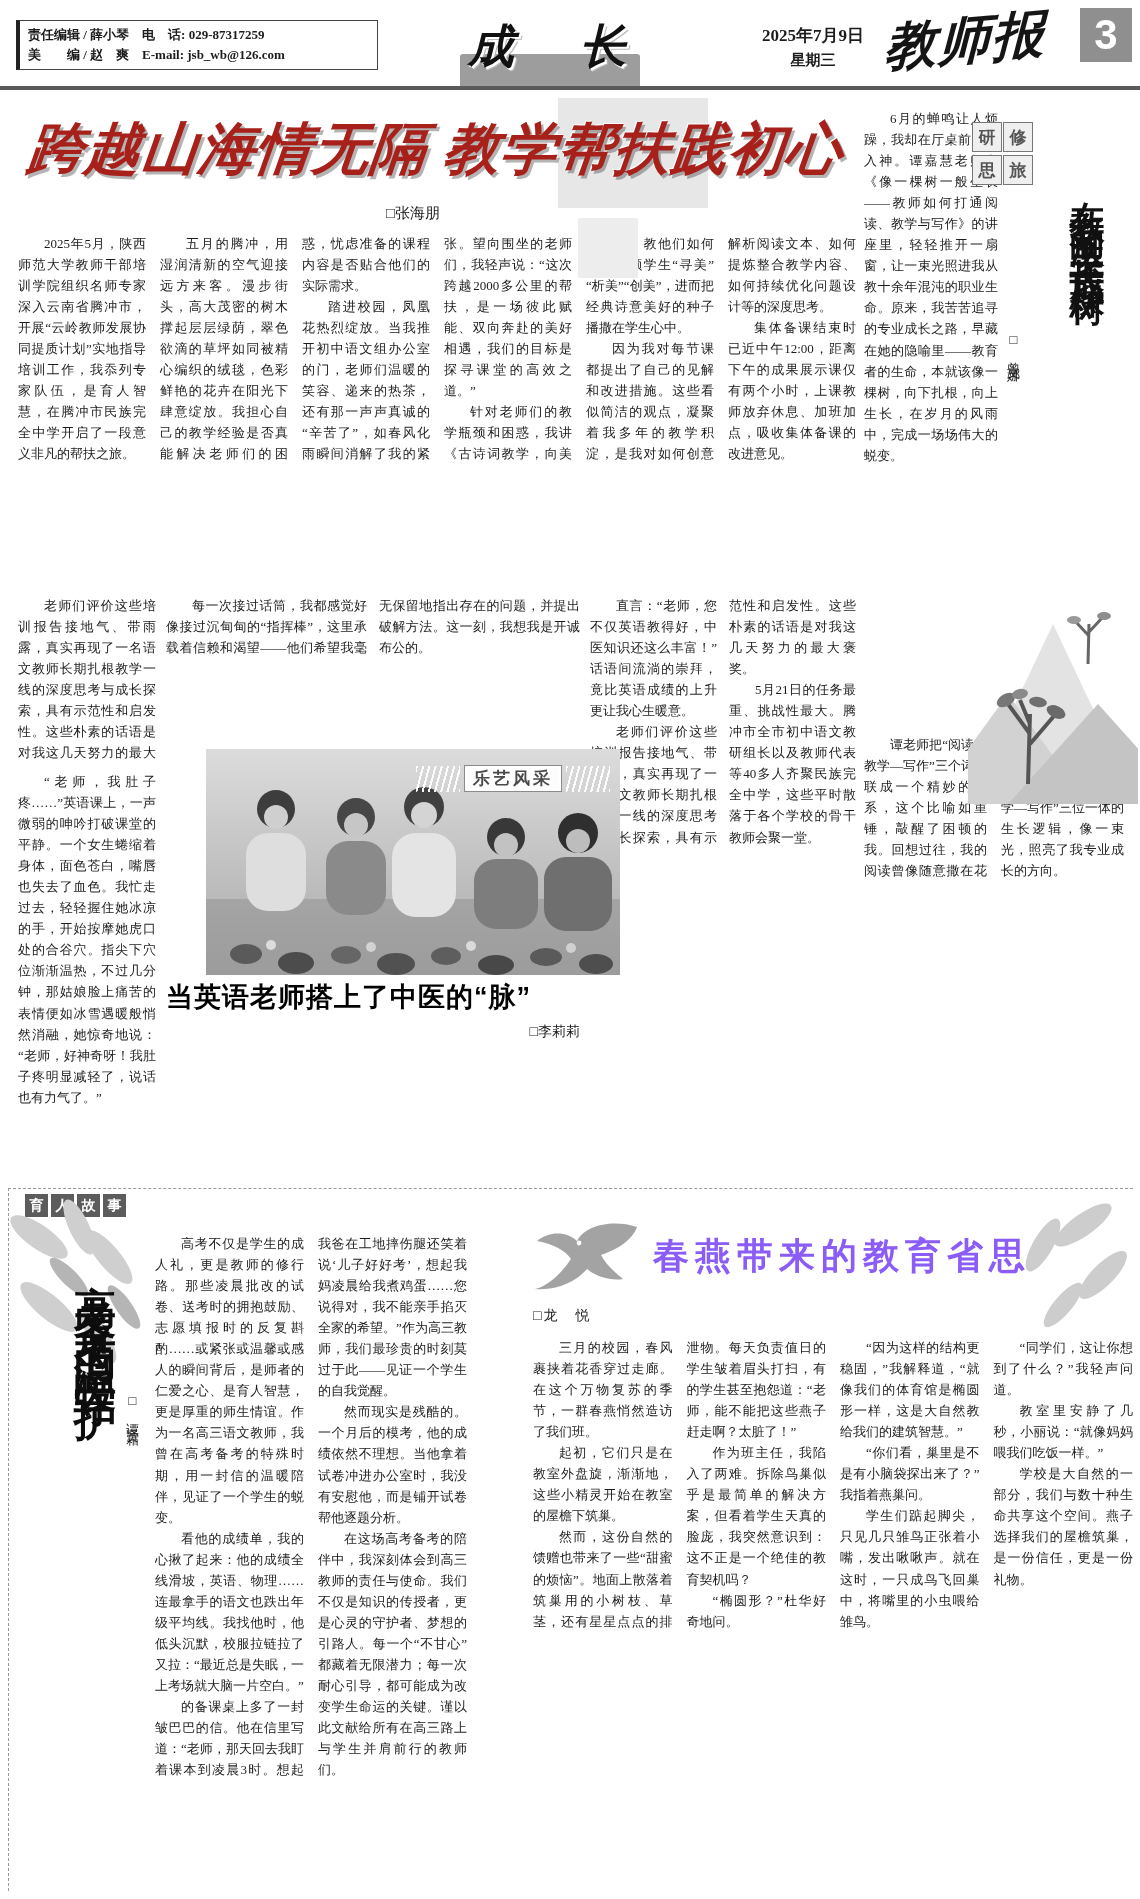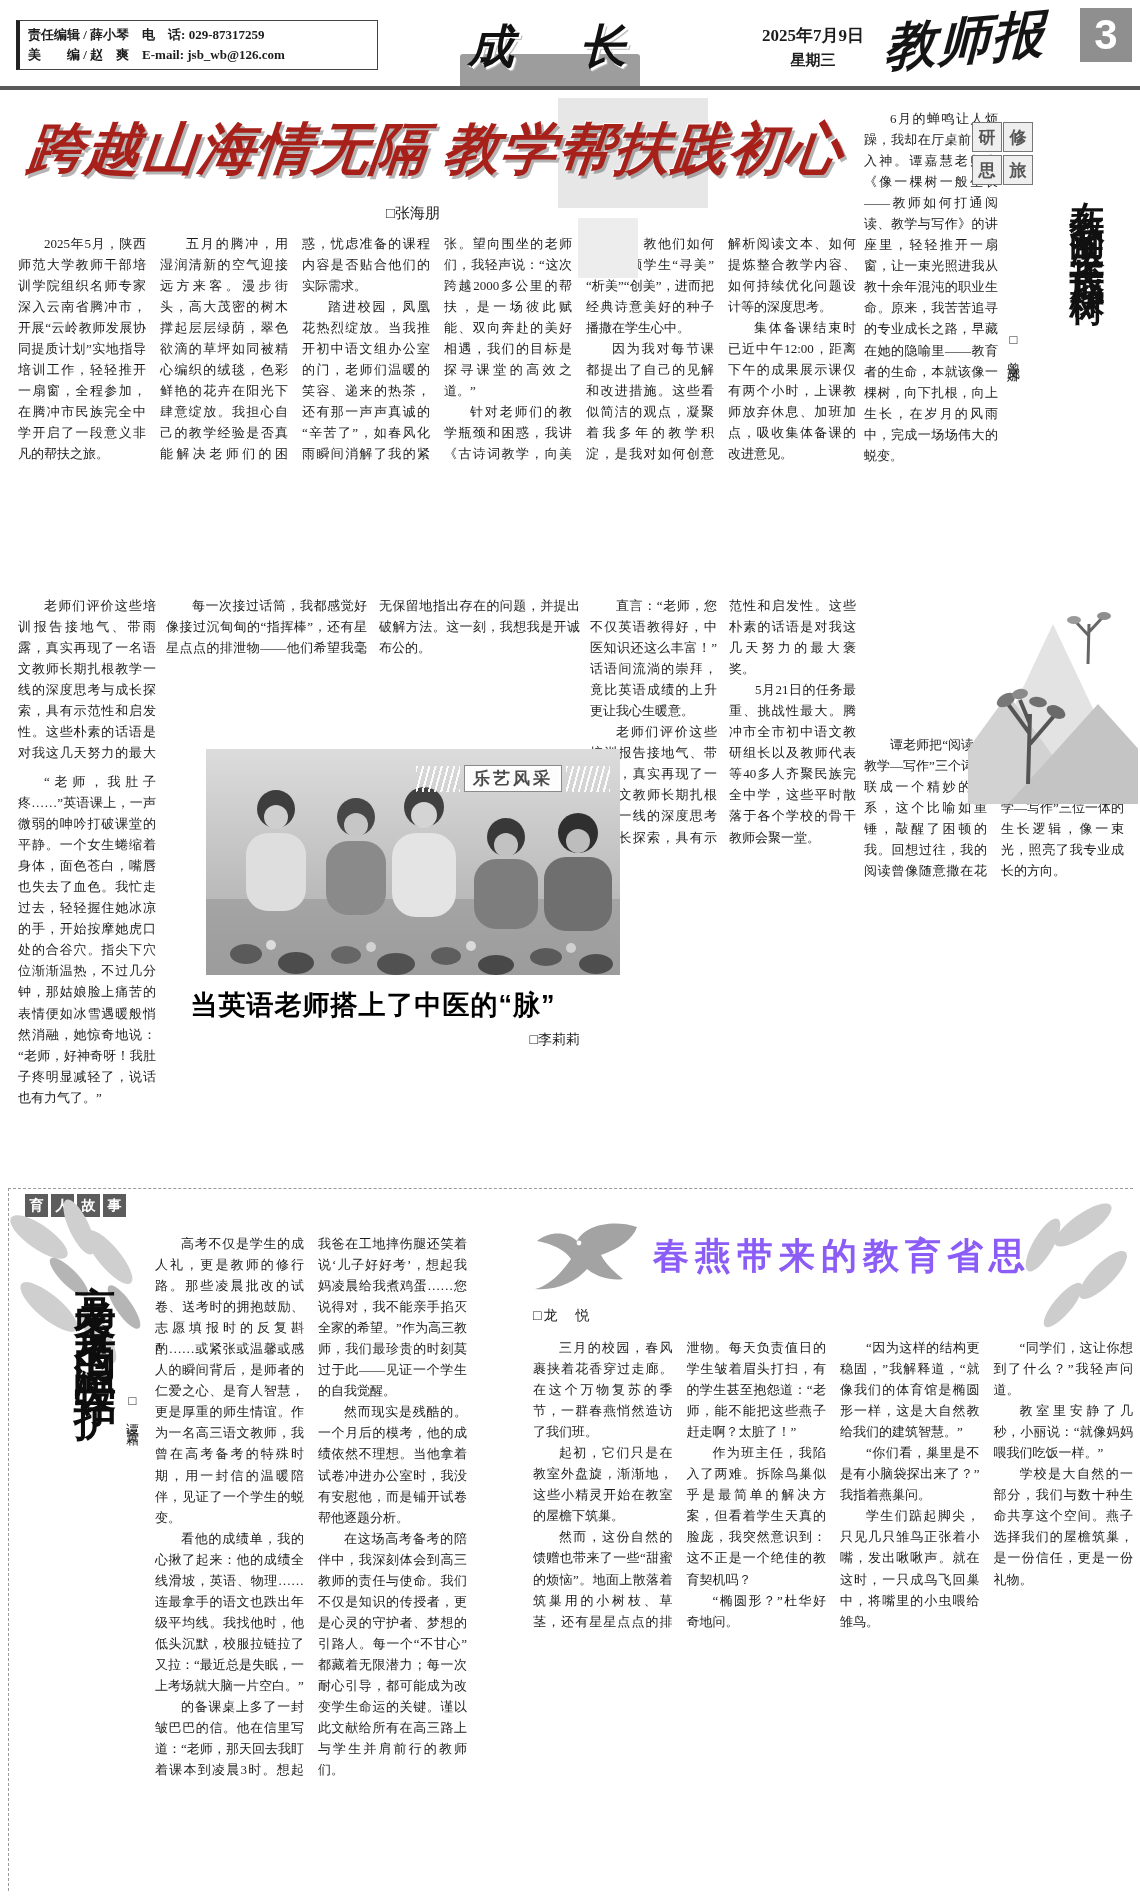--- a/index.html
+++ b/index.html
@@ -44,21 +44,21 @@
   .b2-left{width:138px;flex:none;}
   .b2-left .blk1{height:168px;overflow:hidden;}
   .b2-left .blk2{height:404px;overflow:hidden;margin-top:8px;}
   .b2-center{width:414px;flex:none;}
   .c-top{column-count:2;column-gap:12px;height:148px;}
   .photo-wrap{position:relative;width:414px;height:226px;margin-top:6px;padding-left:40px;}
   .photo-badge{position:absolute;top:16px;right:10px;display:flex;align-items:center;gap:4px;}
   .rays{width:44px;height:26px;background:repeating-linear-gradient(105deg,rgba(255,255,255,.95) 0 2px,transparent 2px 6px);}
   .pb-box{background:rgba(255,255,255,.95);border:1px solid #8a8a8a;box-shadow:inset 0 0 0 2px #fff;
           padding:1px 8px;font-size:17px;font-weight:bold;letter-spacing:3px;color:#4a4a4a;}
-  .cap-title{margin-top:12px;text-align:center;font-size:27px;font-weight:900;letter-spacing:1px;
+  .cap-title{margin-top:4px;font-size:27px;font-weight:900;letter-spacing:1px;
              font-family:"Liberation Sans", sans-serif;color:#000;}
   .cap-byline{text-align:right;font-size:14px;margin:8px 0 6px 0;}
   .c-bot{column-count:2;column-gap:12px;height:104px;}
   .b2-right{flex:1;}
   .r-cols{column-count:2;column-gap:12px;height:580px;}
   
   .rstrip{position:absolute;left:864px;top:96px;width:260px;height:1086px;}
   .mini-badge{position:absolute;left:108px;top:26px;display:grid;grid-template-columns:28px 28px;
               grid-gap:3px;}
   .mini-badge .bcell{width:28px;height:28px;border:1px solid #777;background:#efefef;color:#555;
@@ -119,41 +119,41 @@
   </div>
   <div class="rule"></div>
 
   <div class="main-art">
     <div class="wm1"></div>
     <div class="wm2"></div>
     <div class="headline">跨越山海情无隔 教学帮扶践初心</div>
     <div class="m-byline">□张海朋</div>
 
     <div class="cols6 cols">
-        <p class="para">2025年5月，陕西师范大学教师干部培训学院组织名师专家深入云南省腾冲市，开展“云岭教师发展协同提质计划”实地指导培训工作，轻轻推开一扇窗，全程参加，在腾冲市民族完全中学开启了一段意义非凡的帮扶之旅。</p>
+        <p class="para">2025年5月，陕西师范大学教师干部培训学院组织名师专家深入云南省腾冲市，开展“云岭教师发展协同提质计划”实地指导培训工作，我忝列专家队伍，是育人智慧，在腾冲市民族完全中学开启了一段意义非凡的帮扶之旅。</p>
         <p class="para">五月的腾冲，用湿润清新的空气迎接远方来客。漫步街头，高大茂密的树木撑起层层绿荫，翠色欲滴的草坪如同被精心编织的绒毯，色彩鲜艳的花卉在阳光下肆意绽放。我担心自己的教学经验是否真能解决老师们的困惑，忧虑准备的课程内容是否贴合他们的实际需求。</p>
         <p class="para">踏进校园，凤凰花热烈绽放。当我推开初中语文组办公室的门，老师们温暖的笑容、递来的热茶，还有那一声声真诚的“辛苦了”，如春风化雨瞬间消解了我的紧张。望向围坐的老师们，我轻声说：“这次跨越2000多公里的帮扶，是一场彼此赋能、双向奔赴的美好相遇，我们的目标是探寻课堂的高效之道。”</p>
         <p class="para">针对老师们的教学瓶颈和困惑，我讲《古诗词教学，向美而行》，教他们如何有效引领学生“寻美”“析美”“创美”，进而把经典诗意美好的种子播撒在学生心中。</p>
         <p class="para">因为我对每节课都提出了自己的见解和改进措施。这些看似简洁的观点，凝聚着我多年的教学积淀，是我对如何创意解析阅读文本、如何提炼整合教学内容、如何持续优化问题设计等的深度思考。</p>
         <p class="para">集体备课结束时已近中午12:00，距离下午的成果展示课仅有两个小时，上课教师放弃休息、加班加点，吸收集体备课的改进意见。</p>
       </div>
 
     <div class="band2">
       <div class="b2-left">
         <div class="blk1 cols">
             <p class="para">老师们评价这些培训报告接地气、带雨露，真实再现了一名语文教师长期扎根教学一线的深度思考与成长探索，具有示范性和启发性。这些朴素的话语是对我这几天努力的最大褒奖。</p>
           </div>
         <div class="blk2 cols">
             <p class="para">“老师，我肚子疼……”英语课上，一声微弱的呻吟打破课堂的平静。一个女生蜷缩着身体，面色苍白，嘴唇也失去了血色。我忙走过去，轻轻握住她冰凉的手，开始按摩她虎口处的合谷穴。指尖下穴位渐渐温热，不过几分钟，那姑娘脸上痛苦的表情便如冰雪遇暖般悄然消融，她惊奇地说：“老师，好神奇呀！我肚子疼明显减轻了，说话也有力气了。”</p>
           </div>
       </div>
 
       <div class="b2-center">
         <div class="c-top cols">
-            <p class="para">每一次接过话筒，我都感觉好像接过沉甸甸的“指挥棒”，还有星星点点的排泄物——他们希望我毫无保留地指出存在的问题，并提出破解方法。这一刻，我想我是开诚布公的。</p>
+            <p class="para">每一次接过话筒，我都感觉好像接过沉甸甸的“指挥棒”，这里承载着信赖和渴望——他们希望我毫无保留地指出存在的问题，并提出破解方法。这一刻，我想我是开诚布公的。</p>
           </div>
 
         <div class="photo-wrap">
           <svg width="414" height="226" viewBox="0 0 414 226">
             <defs>
               <linearGradient id="pg" x1="0" y1="0" x2="0" y2="1">
                 <stop offset="0" stop-color="#dcdcdc"></stop>
                   <stop offset="1" stop-color="#a8a8a8"></stop>
               </linearGradient>
             </defs>

